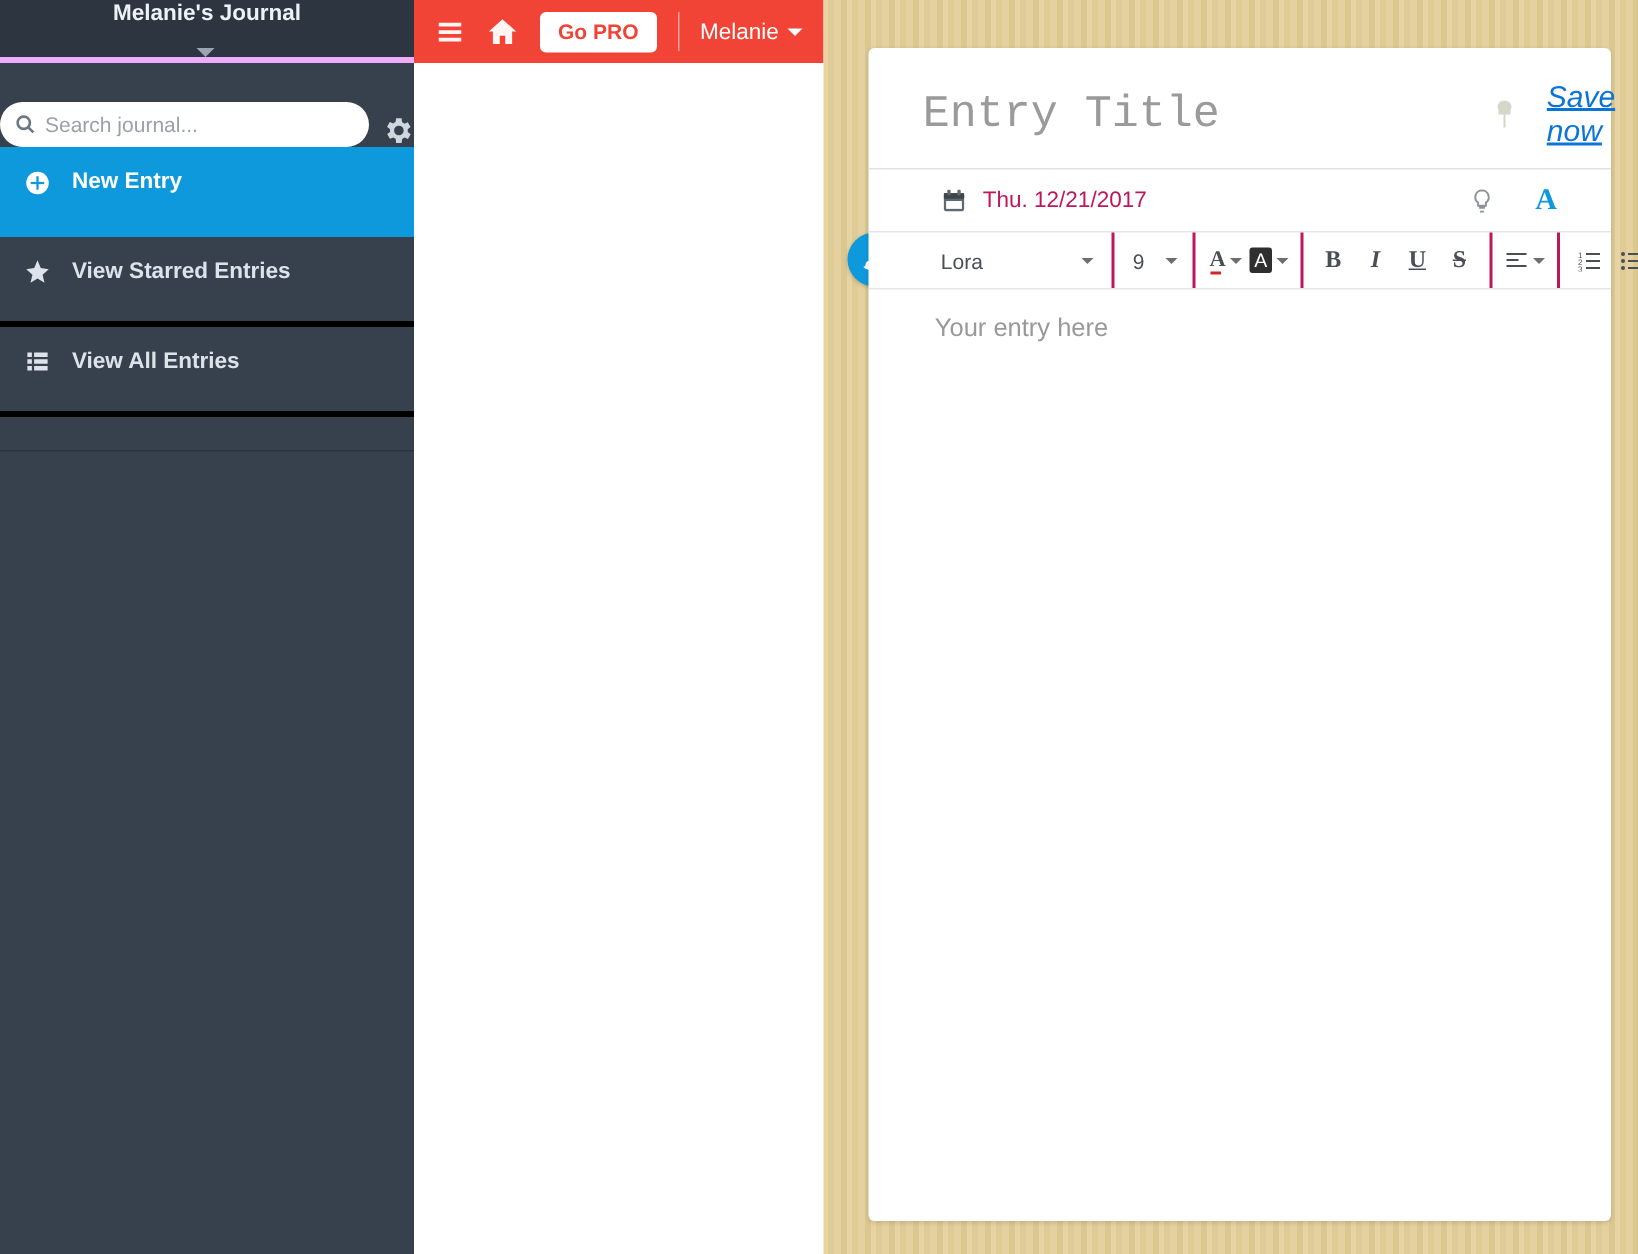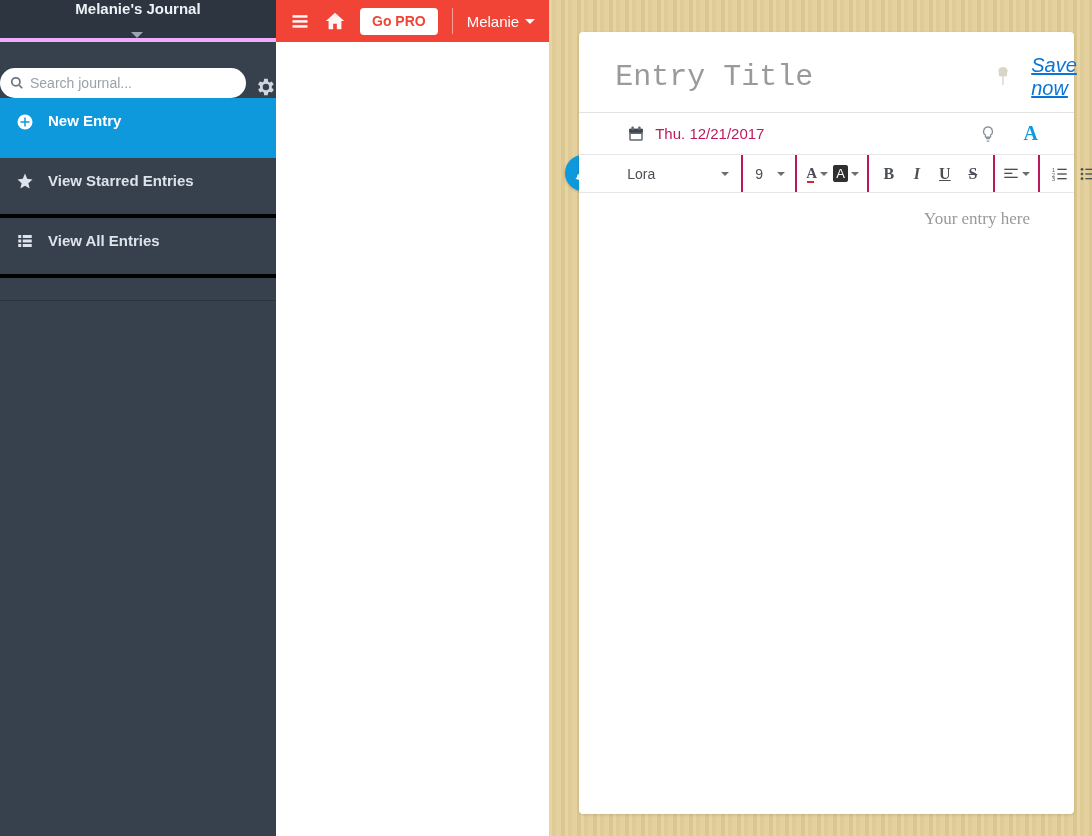--- a/index.html
+++ b/index.html
@@ -79,21 +79,21 @@
   .dd { display: flex; align-items: center; gap: 14px; padding: 0 4px; cursor: pointer; color: #4b4f55; font-size: 14px; }
   .caret-sm { width: 0; height: 0; border-left: 4px solid transparent; border-right: 4px solid transparent; border-top: 4px solid #6a6f75; }
   .font-dd { width: 110px; justify-content: space-between; }
   .size-dd { width: 36px; justify-content: space-between; }
 
   .color-a { position: relative; font-family: Georgia, serif; font-weight: 700; }
   .underline-bar { position: absolute; left: 1px; right: 3px; bottom: -1px; height: 2px; }
   .text-color .underline-bar { background: #d62626; }
   .bg-color { background: #2f2f2f; color: #fff; padding: 1px 3px; border-radius: 2px; font-size: 13px; }
 
-  .editor-body { flex: 1; padding: 16px 44px; font-family: Liberation Serif, serif; font-size: 17px; color: #999; outline: none; text-align: right; }
+  .editor-body { flex: 1; padding: 16px 44px; font-family: Liberation Sans, sans-serif; font-size: 17px; color: #999; outline: none; }
 
   svg { display: block; }
 </style>
 </head>
 <body>
 
 <aside class="sidebar">
   <div class="sb-title">
     <span class="sb-title-text">Melanie's Journal</span>
     <span class="chev"></span>

